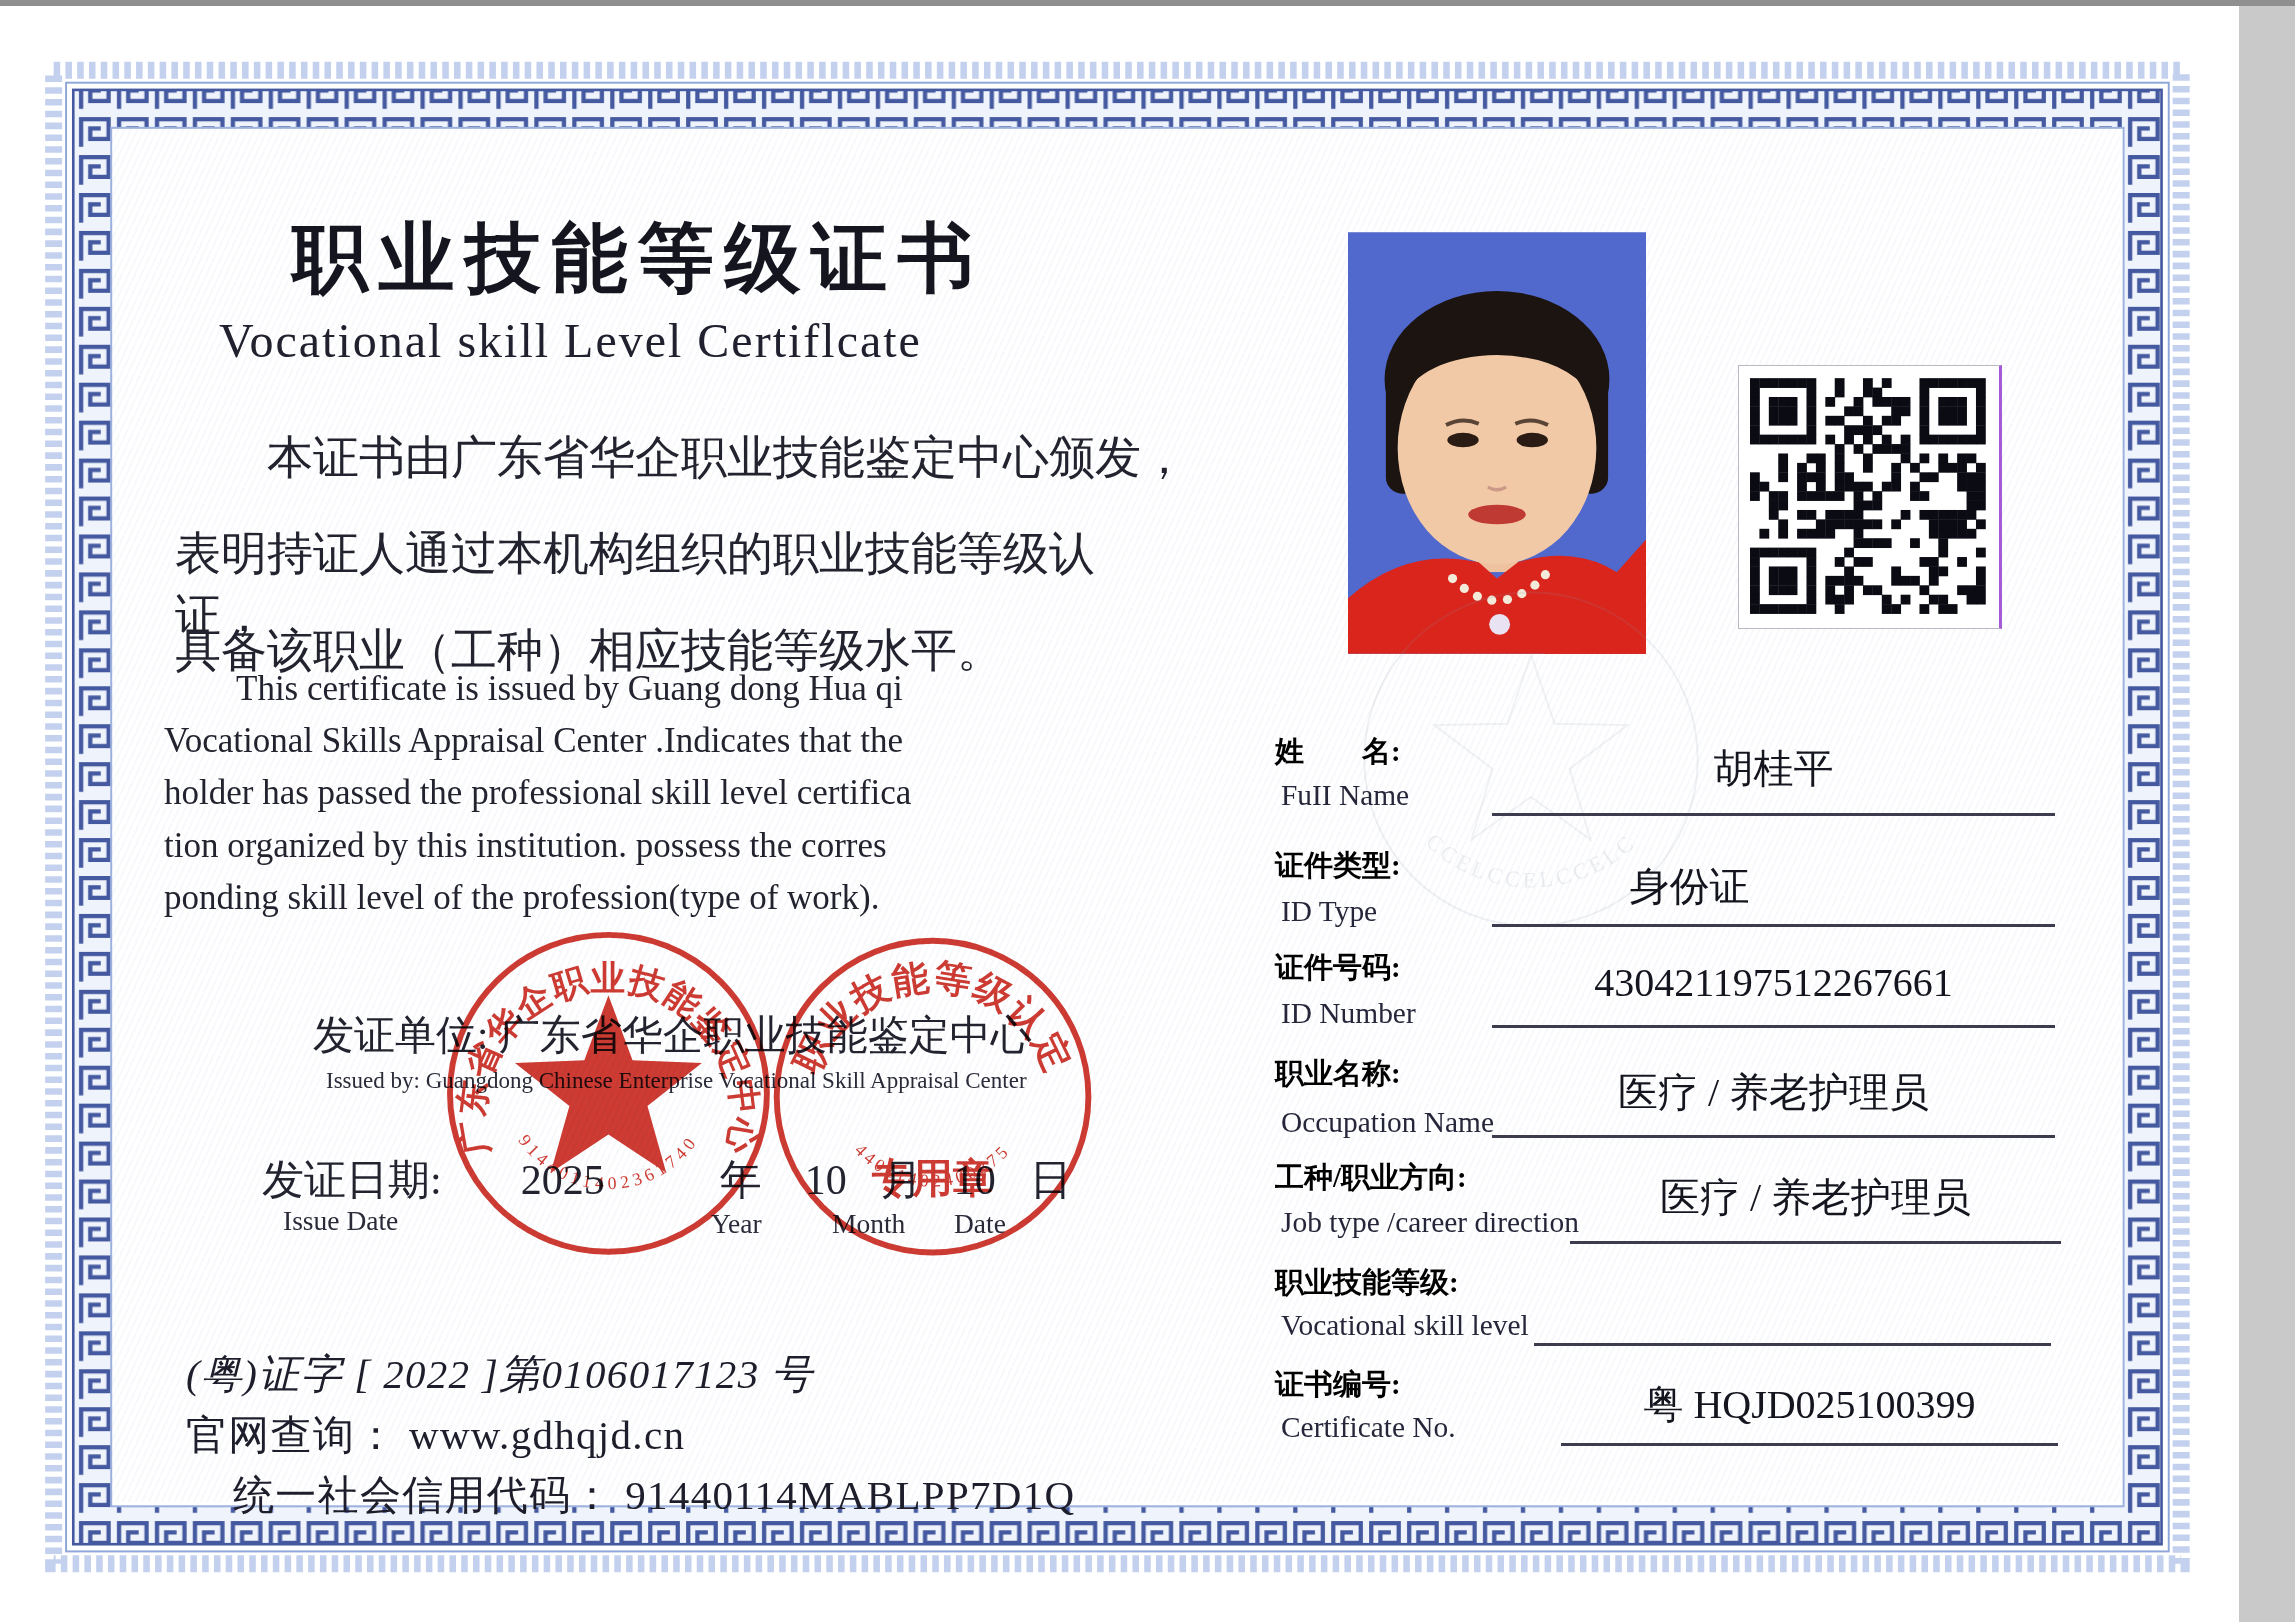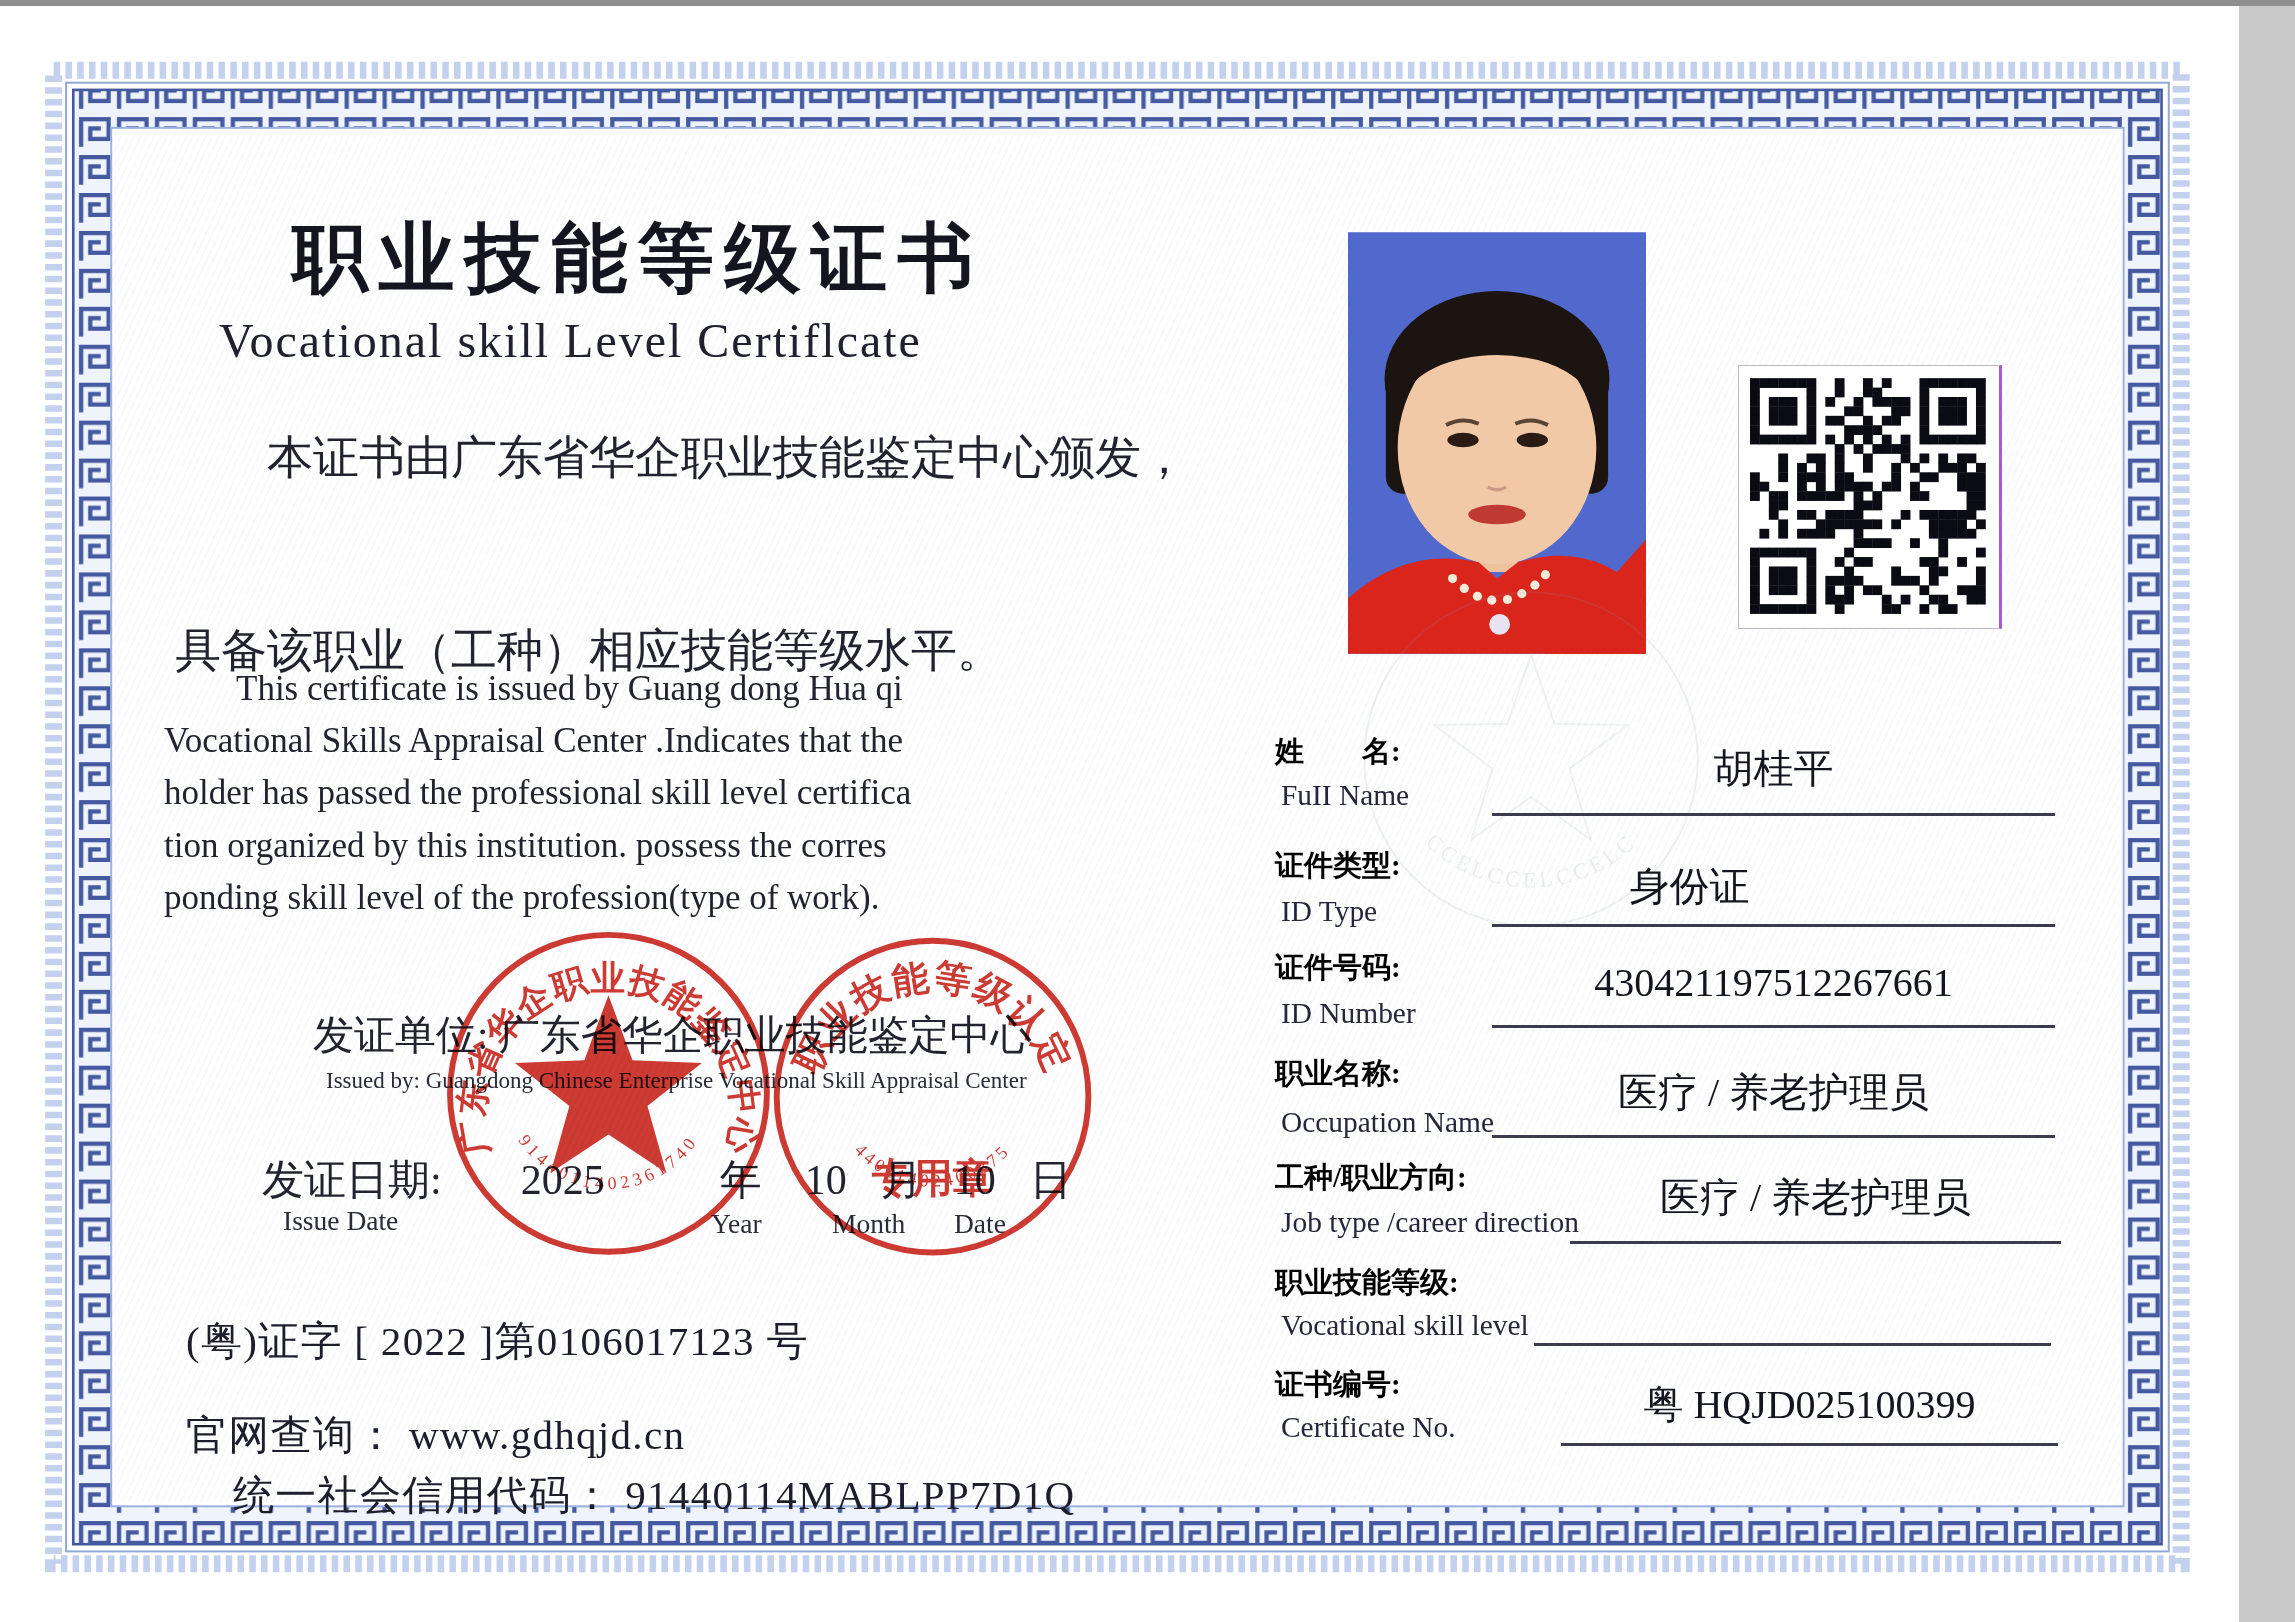--- a/index.html
+++ b/index.html
@@ -29,21 +29,21 @@
   #issuer-zh{left:313px;top:1008px;width:818px;font-size:41px;color:#23232f;}
   #issuer-en{left:326px;top:1068px;width:798px;font-size:23px;color:#2a2a38;}
   #date-row{left:262px;top:1152px;font-size:42px;color:#23232f;white-space:nowrap;}
   #date-row span{display:inline-block;}
   #d-label{margin-right:79px;} #d-year{margin-right:115px;} #d-yzh{margin-right:43px;}
   #d-month{margin-right:34px;}  #d-mzh{margin-right:31px;}  #d-day{margin-right:34px;}
   .date-sub{font-size:27.5px;color:#2a2a38;}
   #lbl-issuedate{left:283px;top:1205px;} #lbl-year{left:711px;top:1208px;}
   #lbl-month{left:832px;top:1208px;}    #lbl-date{left:954px;top:1208px;}
   .footer-line{left:186px;font-size:41px;color:#1d1d2b;letter-spacing:1.3px;}
-  #foot1{top:1314px;} #foot2{top:1408px;} #foot3{top:1468px;margin-left:47px;}
+  #foot1{top:1347px;font-style:italic;} #foot2{top:1408px;} #foot3{top:1468px;margin-left:47px;}
   
   .f-zh{position:absolute;left:1275px;font-size:29px;font-weight:600;color:#000000;white-space:pre;}
   .f-en{position:absolute;left:1281px;font-size:29.4px;color:#26263a;white-space:nowrap;}
   .f-val{position:absolute;text-align:center;font-size:40px;color:#15151f;white-space:nowrap;}
   .f-line{position:absolute;height:2.6px;background:#3c3c4e;}
   
   #photo{left:1348px;top:232px;width:298px;height:422px;}
   
   #qr-frame{left:1738px;top:365px;width:260px;height:262px;background:#ffffff;
             border:1.3px solid #b9b9c6;border-right:3.3px solid #a55bd6;}
@@ -78,20 +78,21 @@
   <rect x="112" y="137" width="3192" height="2223" fill="none" stroke="#44599f" stroke-width="4"></rect>
   <rect x="170" y="195" width="3076" height="2107" fill="none" stroke="#9db1de" stroke-width="3"></rect>
 </svg>
 
 <div class="abs" id="paper-texture"></div>
 
 <div class="abs" id="title-zh">职业技能等级证书</div>
 <div class="abs" id="title-en">Vocational skill Level  Certiflcate</div>
 
 <div class="abs zh-par zh-line1">本证书由广东省华企职业技能鉴定中心颁发，</div>
+<div class="abs zh-par zh-line2">表明持证人通过本机构组织的职业技能等级认证，</div>
 <div class="abs zh-par zh-line3">具备该职业（工种）相应技能等级水平。</div>
 
 <div class="abs en-par en-l1">This certificate is issued by Guang dong Hua qi</div>
 <div class="abs en-par en-l2">Vocational Skills Appraisal Center .Indicates that the</div>
 <div class="abs en-par en-l3">holder has passed the professional skill level certifica</div>
 <div class="abs en-par en-l4">tion organized by this institution. possess the corres</div>
 <div class="abs en-par en-l5">ponding  skill level of the profession(type of  work).</div>
 
 <div class="abs" id="issuer-zh">发证单位: 广东省华企职业技能鉴定中心</div>
 <div class="abs" id="issuer-en">Issued by: Guangdong Chinese Enterprise Vocational Skill Appraisal Center</div>

